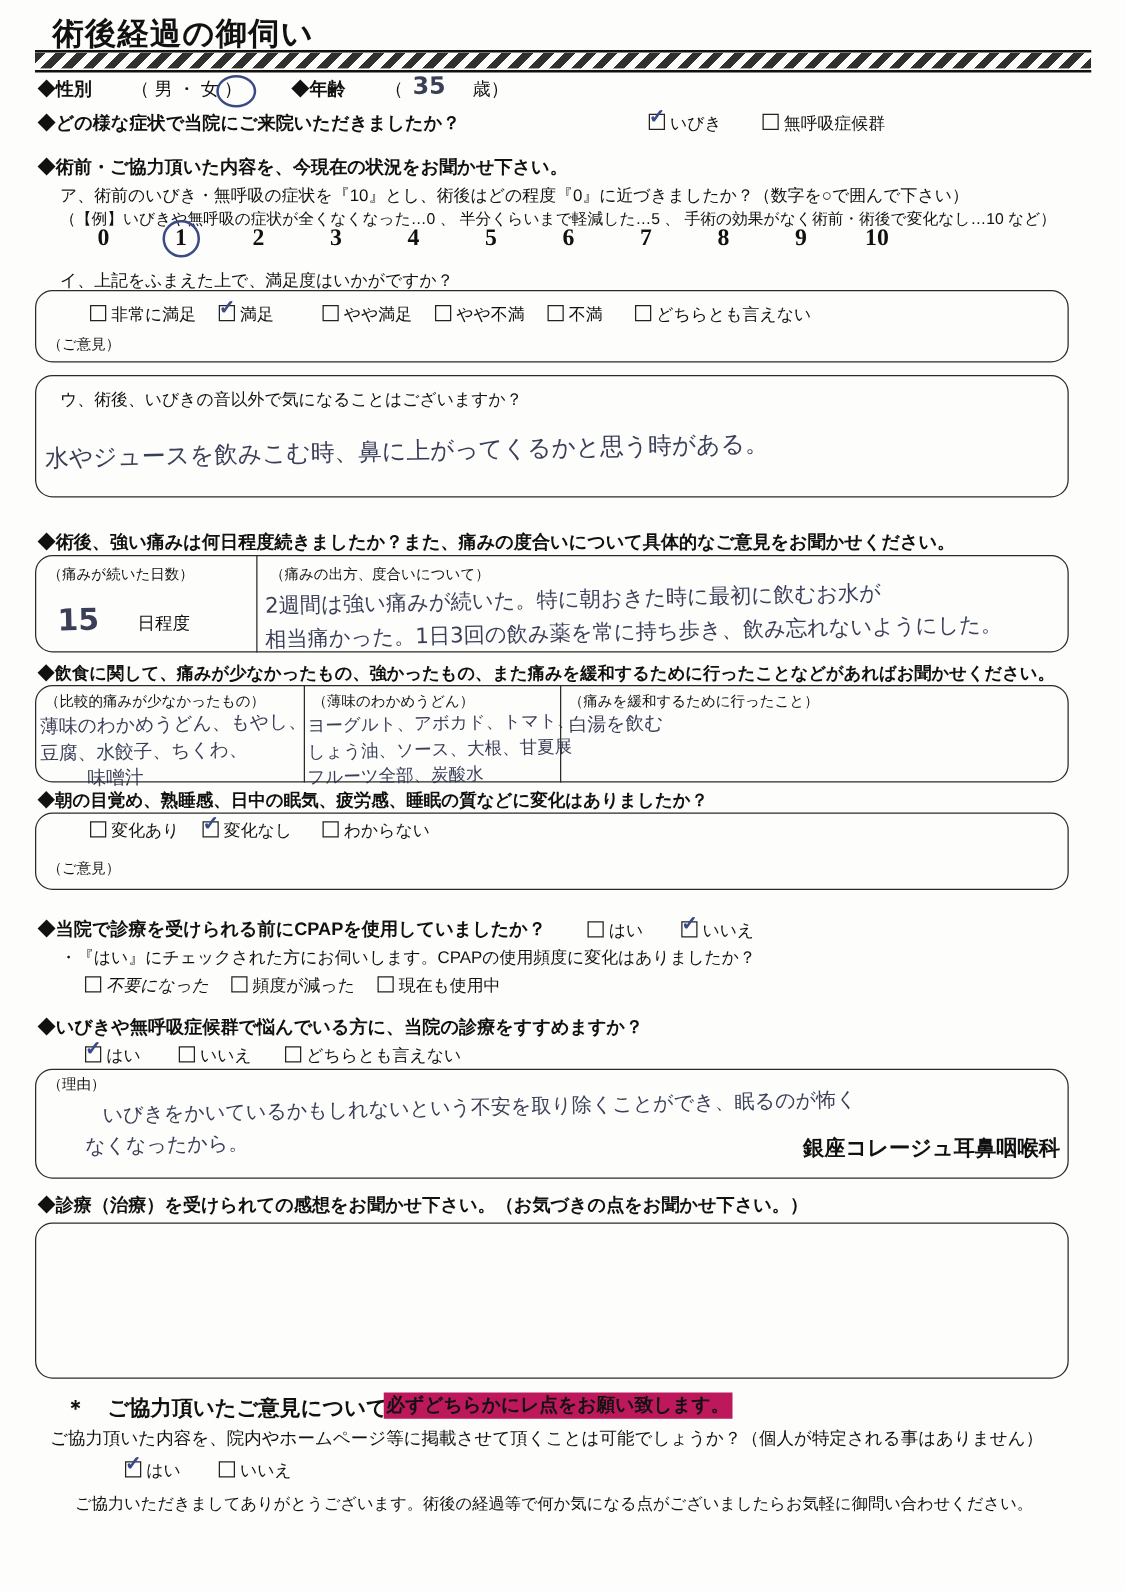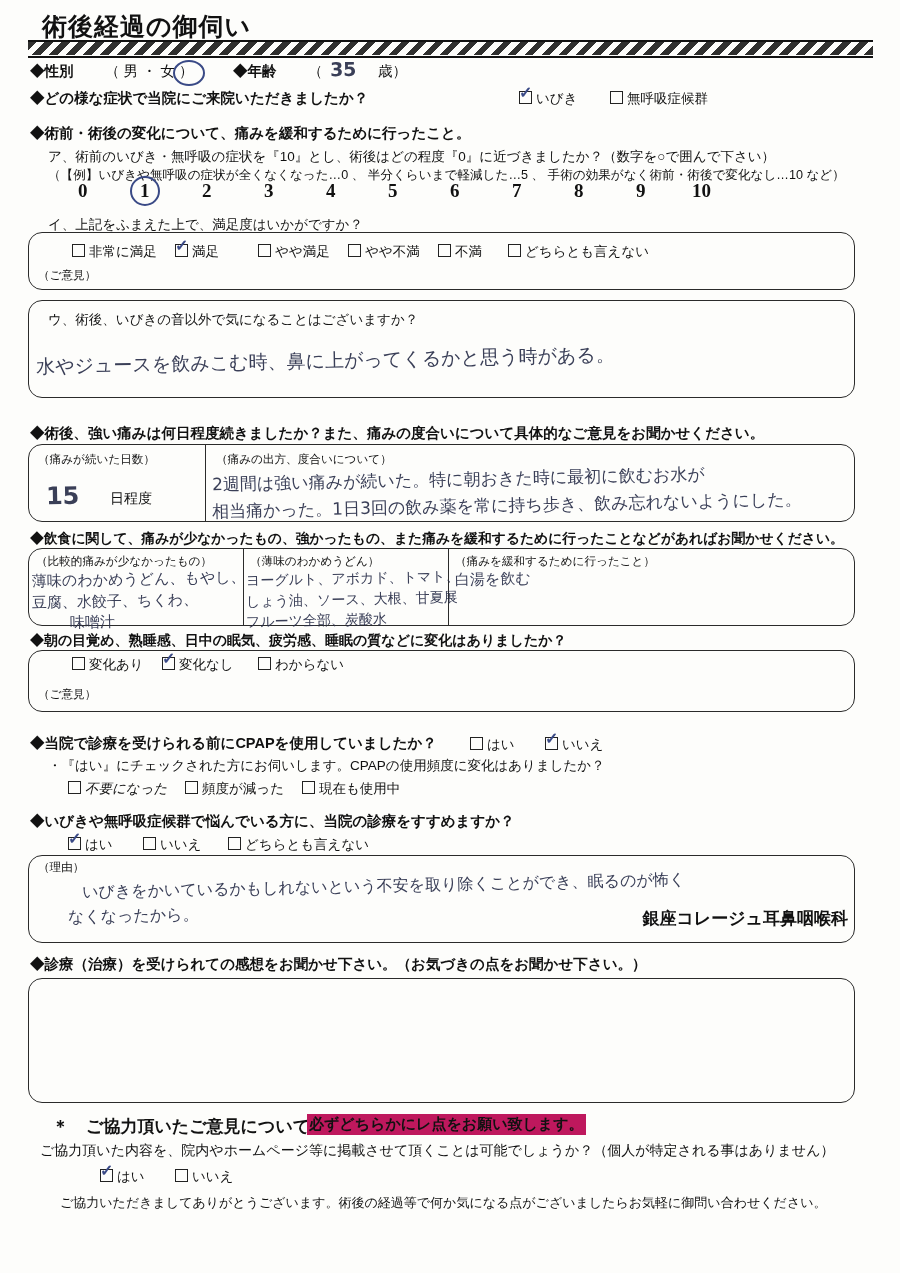--- a/index.html
+++ b/index.html
@@ -98,21 +98,21 @@
   <div class="t" style="left:378px;top:62px;">歳）</div>
 
   <div class="t b" style="left:30px;top:89px;">◆どの様な症状で当院にご来院いただきましたか？</div>
   <div class="opt" style="left:519px;top:90px;">
     <span class="cb checked"></span><span>いびき</span>
   </div>
   <div class="opt" style="left:610px;top:90px;">
     <span class="cb"></span><span>無呼吸症候群</span>
   </div>
 
-  <div class="t b" style="left:30px;top:124px;">◆術前・術後の変化について、痛みを緩和するために行ったこと。</div>
+  <div class="t b" style="left:30px;top:124px;">◆術前・ご協力頂いた内容を、今現在の状況をお聞かせ下さい。</div>
   <div class="t" style="left:48px;top:148px;font-size:13.5px;">ア、術前のいびき・無呼吸の症状を『10』とし、術後はどの程度『0』に近づきましたか？（数字を○で囲んで下さい）</div>
   <div class="t" style="left:48px;top:167px;font-size:12.6px;text-align:right;">（【例】いびきや無呼吸の症状が全くなくなった…0 、 半分くらいまで軽減した…5 、 手術の効果がなく術前・術後で変化なし…10 など）</div>
 
   <div class="scale">
     <span style="left:18px;">0</span>
     <span style="left:80px;">1</span>
     <span style="left:142px;">2</span>
     <span style="left:204px;">3</span>
     <span style="left:266px;">4</span>
     <span style="left:328px;">5</span>

